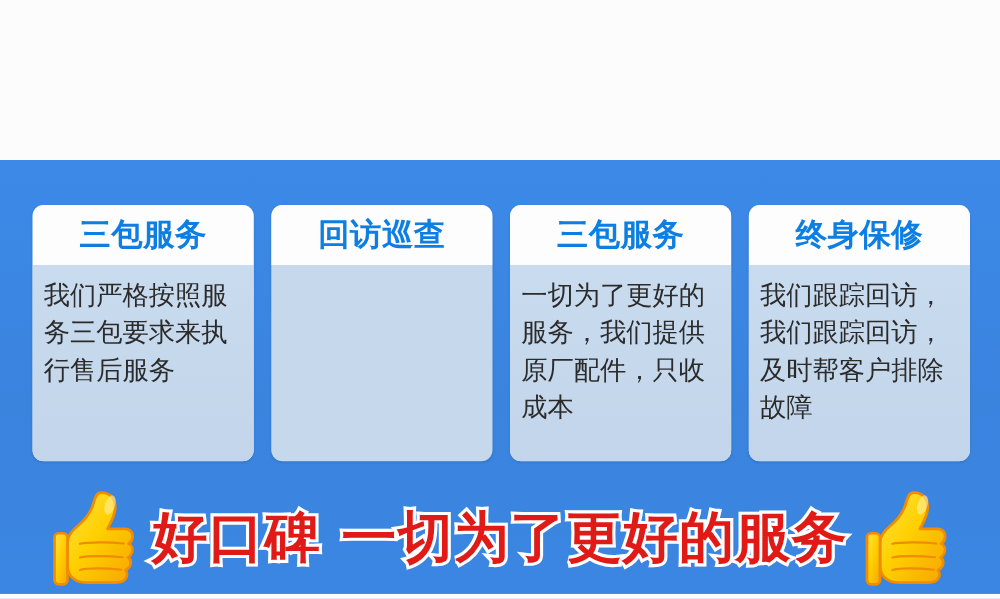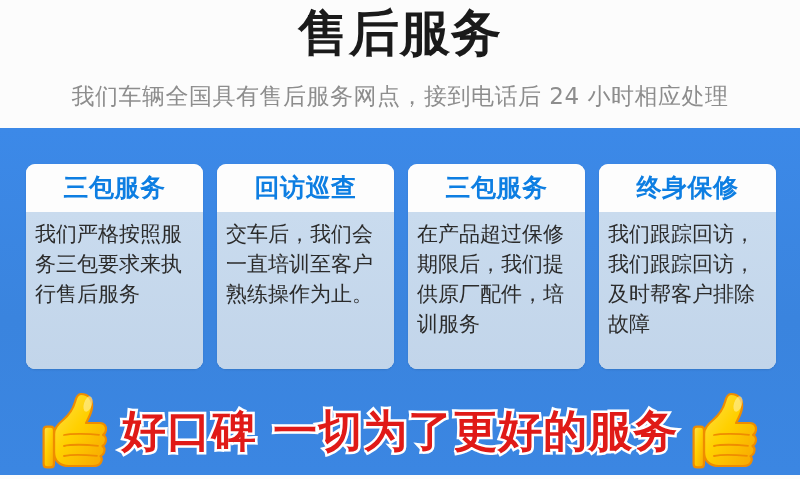--- a/index.html
+++ b/index.html
@@ -109,21 +109,21 @@
     background-image: linear-gradient(180deg, #c9dbee 0%, #c2d5ea 100%);
     padding: 9px 9px 6px 9px;
     box-sizing: border-box;
   }
   .card-text {
     font-size: 21px;
     line-height: 30px;
     color: #2b2b2b;
     letter-spacing: 0px;
     word-break: break-all;
-    font-family: Liberation Mono, monospace;
+    font-family: Liberation Serif, serif;
   }
 
   
   .footer {
     position: absolute;
     left: 0;
     top: 258px;
     width: 800px;
     height: 89px;
     display: flex;
@@ -151,53 +151,46 @@
     text-shadow:
       0 0 0 #ffffff,
       1px 1px 0 rgba(255,255,255,0.9);
   }
 </style>
 </head>
 <body>
 
 <div class="page">
 
-  <div class="header">
-    <div class="page-title">售后服务</div>
-    <div class="page-subtitle">我们车辆全国具有售后服务网点，接到电话后 24 小时相应处理</div>
-  </div>
 
   <div class="blue-panel">
 
     <div class="cards">
 
       <div class="card">
         <div class="card-head">
           <span class="card-title">三包服务</span>
         </div>
         <div class="card-body">
           <div class="card-text">我们严格按照服务三包要求来执行售后服务</div>
         </div>
       </div>
 
       <div class="card">
         <div class="card-head">
           <span class="card-title">回访巡查</span>
         </div>
+      </div>
+
+      <div class="card">
+        <div class="card-head">
+          <span class="card-title">三包服务</span>
+        </div>
         <div class="card-body">
-          <div class="card-text">交车后，我们会一直培训至客户熟练操作为止。</div>
-        </div>
-      </div>
-
-      <div class="card">
-        <div class="card-head">
-          <span class="card-title">三包服务</span>
-        </div>
-        <div class="card-body">
-          <div class="card-text">在产品超过保修期限后，我们提供原厂配件，培训服务</div>
+          <div class="card-text">一切为了更好的服务，我们提供原厂配件，只收成本</div>
         </div>
       </div>
 
       <div class="card">
         <div class="card-head">
           <span class="card-title">终身保修</span>
         </div>
         <div class="card-body">
           <div class="card-text">我们跟踪回访，我们跟踪回访，及时帮客户排除故障</div>
         </div>

